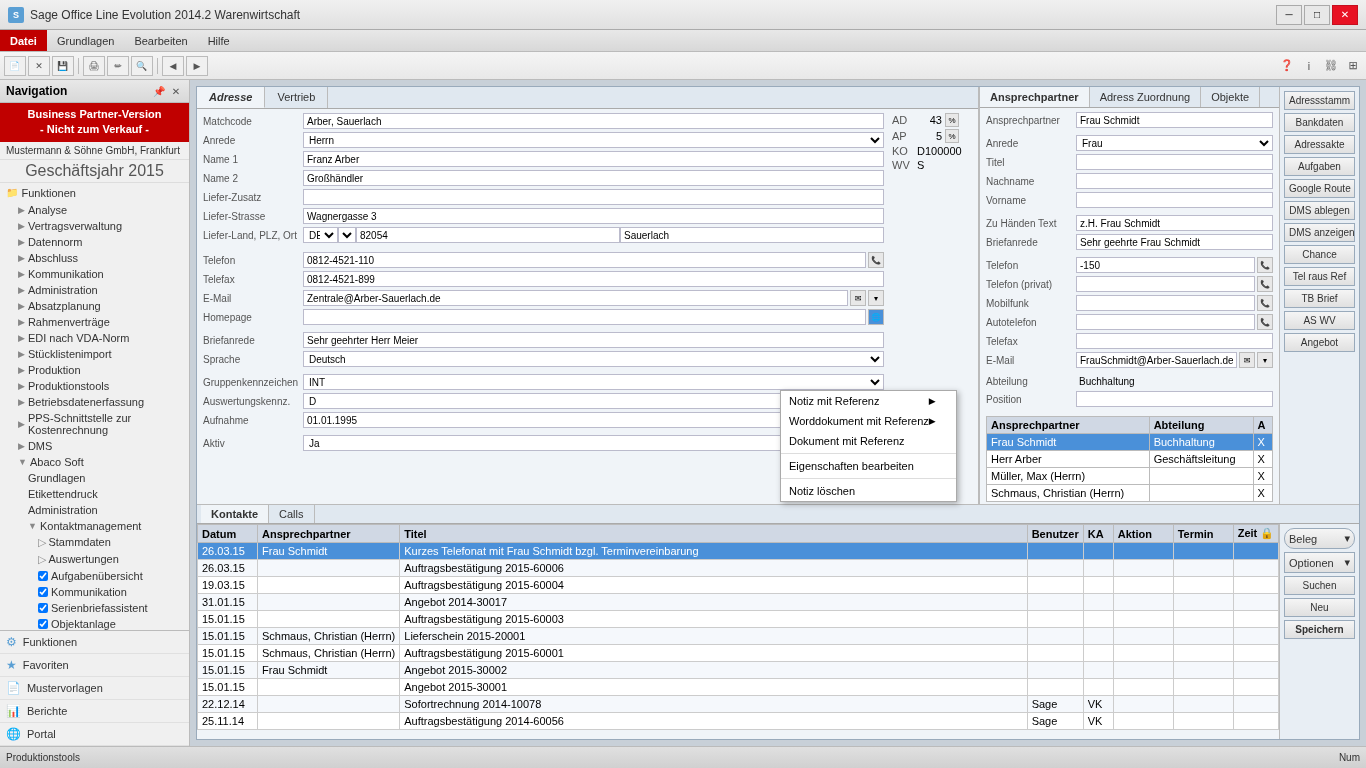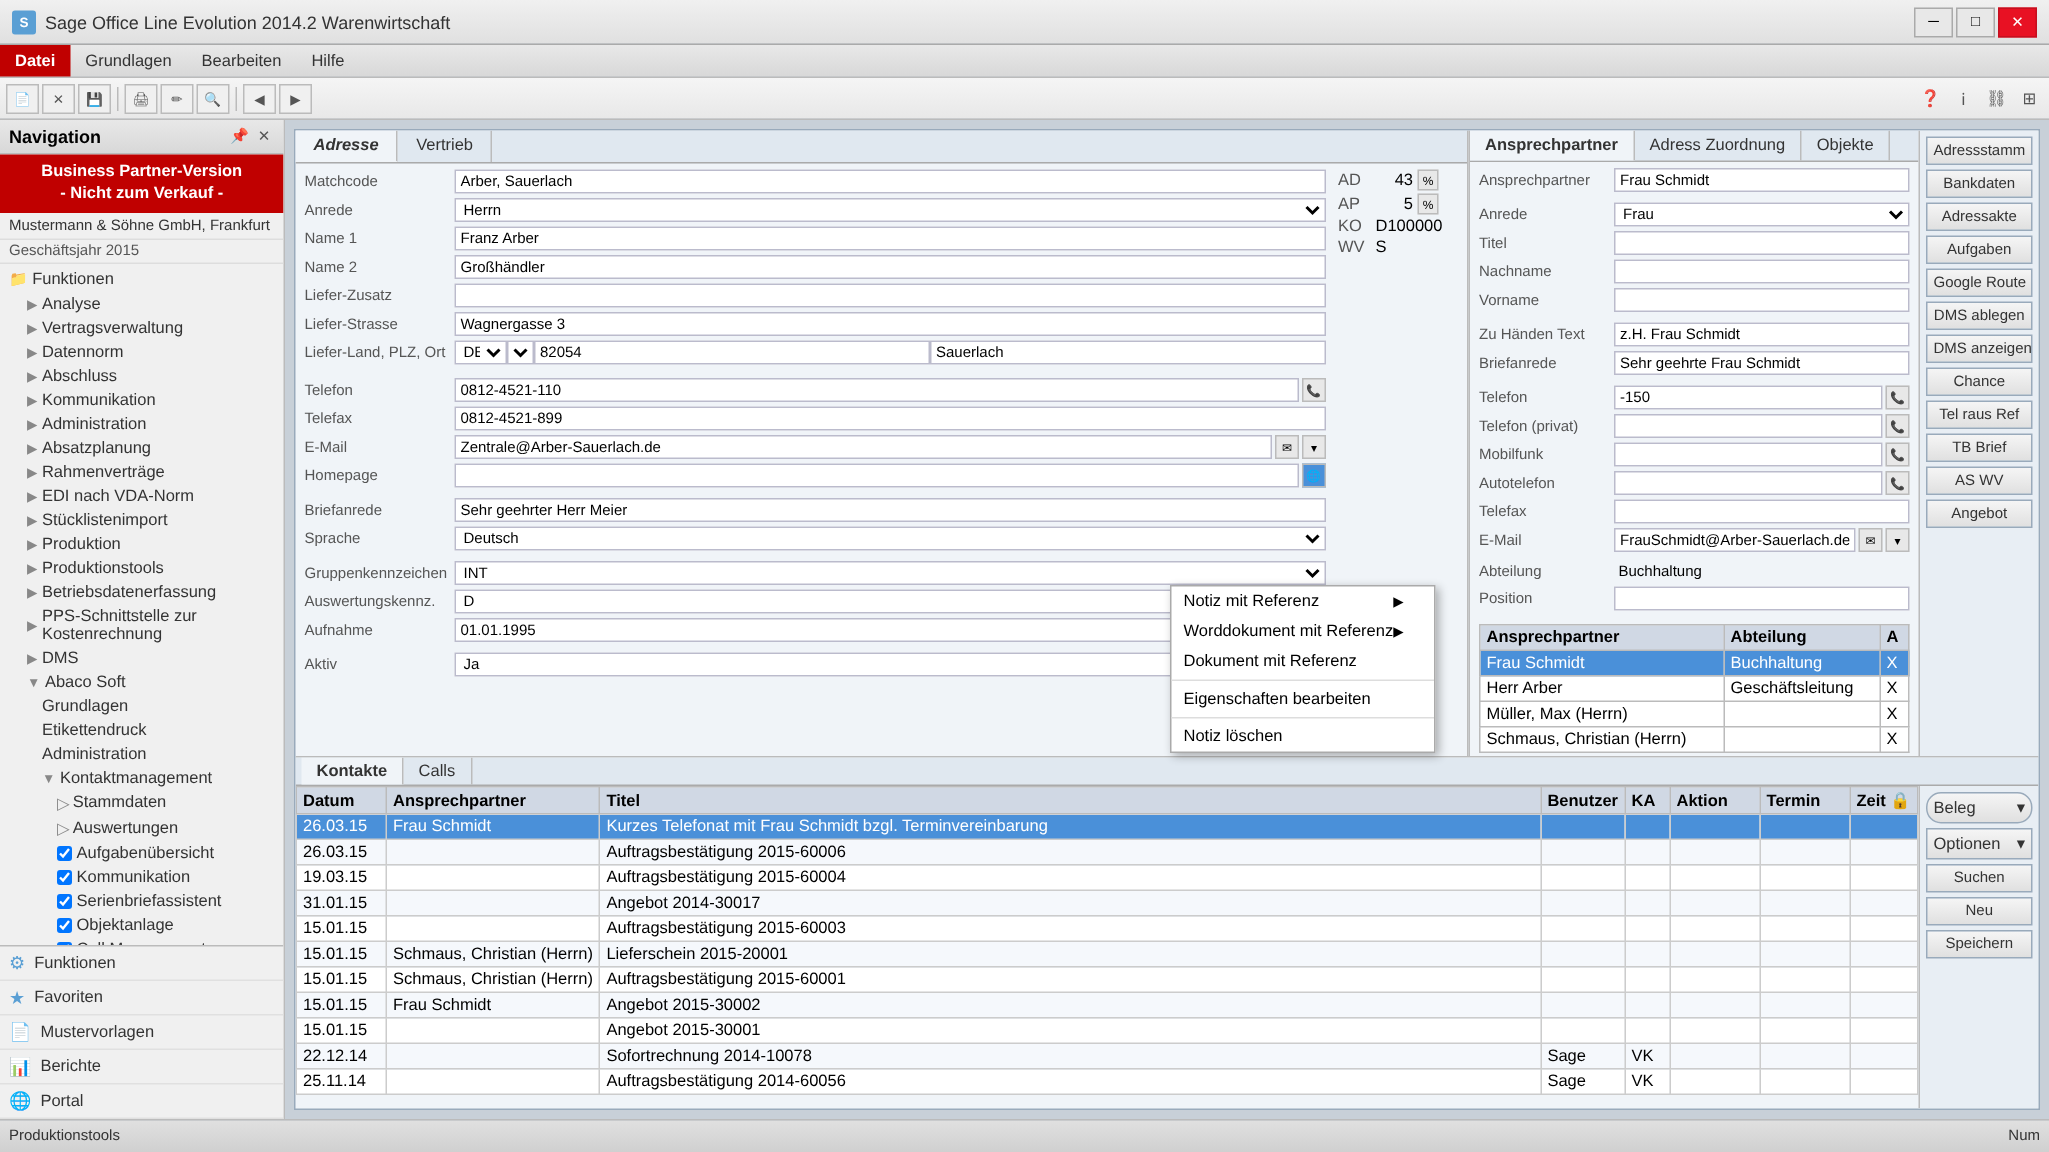--- a/index.html
+++ b/index.html
@@ -101,23 +101,24 @@
       font-weight: bold;
     }
     .nav-company {
       padding: 3px 6px;
       font-size: 10px;
       color: #333;
       border-bottom: 1px solid #ddd;
     }
     .nav-year {
       padding: 2px 6px;
-      font-size: 10px;
+      font-size: 16px;
       color: #555;
       border-bottom: 1px solid #ddd;
+      text-align: center;
     }
 
     .nav-tree {
       flex: 1;
       overflow-y: auto;
       padding: 2px;
     }
     .nav-section {
       margin-bottom: 1px;
     }
@@ -883,21 +884,21 @@
             <button class="action-btn" style="display:flex;align-items:center;justify-content:space-between;border-radius:10px;">
               <span>Beleg</span>
                 <span>▾</span>
             </button>
             <button class="action-btn" style="display:flex;align-items:center;justify-content:space-between;">
               <span>Optionen</span>
                 <span>▾</span>
             </button>
             <button class="action-btn">Suchen</button>
             <button class="action-btn">Neu</button>
-            <button class="action-btn" style="font-weight:normal;">Speichern</button>
+            <button class="action-btn" style="font-weight:bold;">Speichern</button>
           </div>
         </div>
       </div>
     </div>
 
     <div class="context-menu" style="left:780px; top:390px;">
       <div class="context-menu-item">
         <span>Notiz mit Referenz</span>
         <span class="submenu-arrow">▶</span>
       </div>

